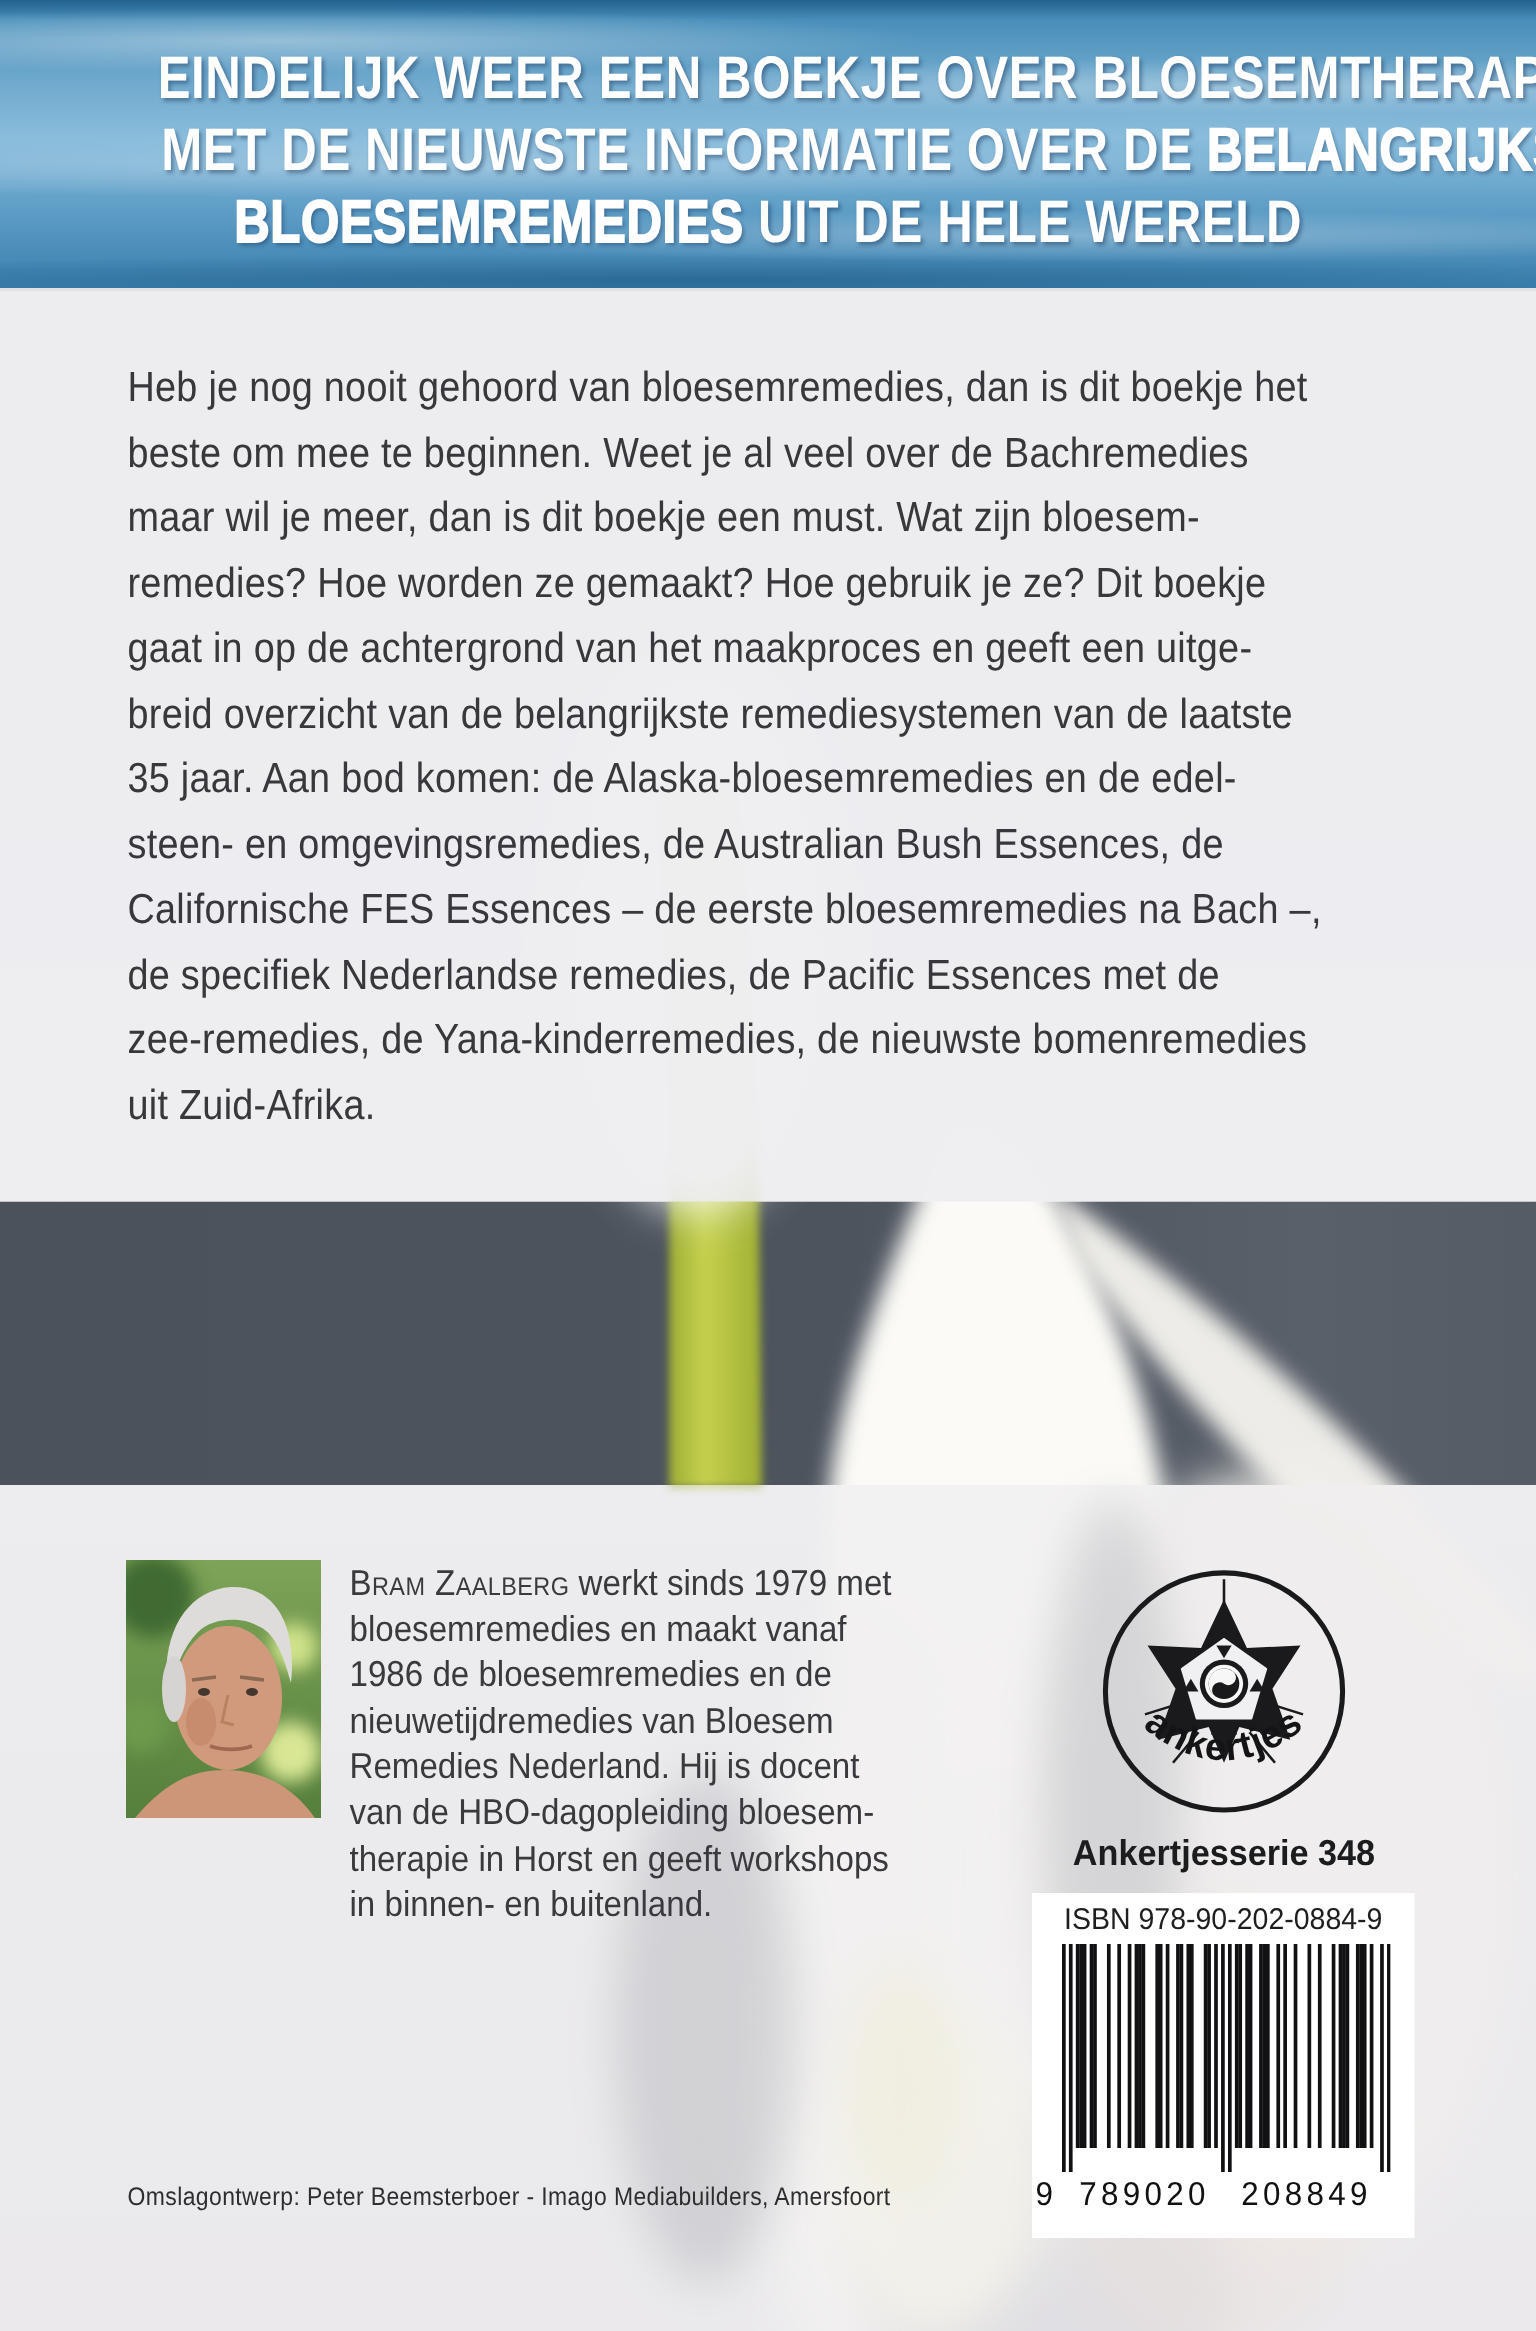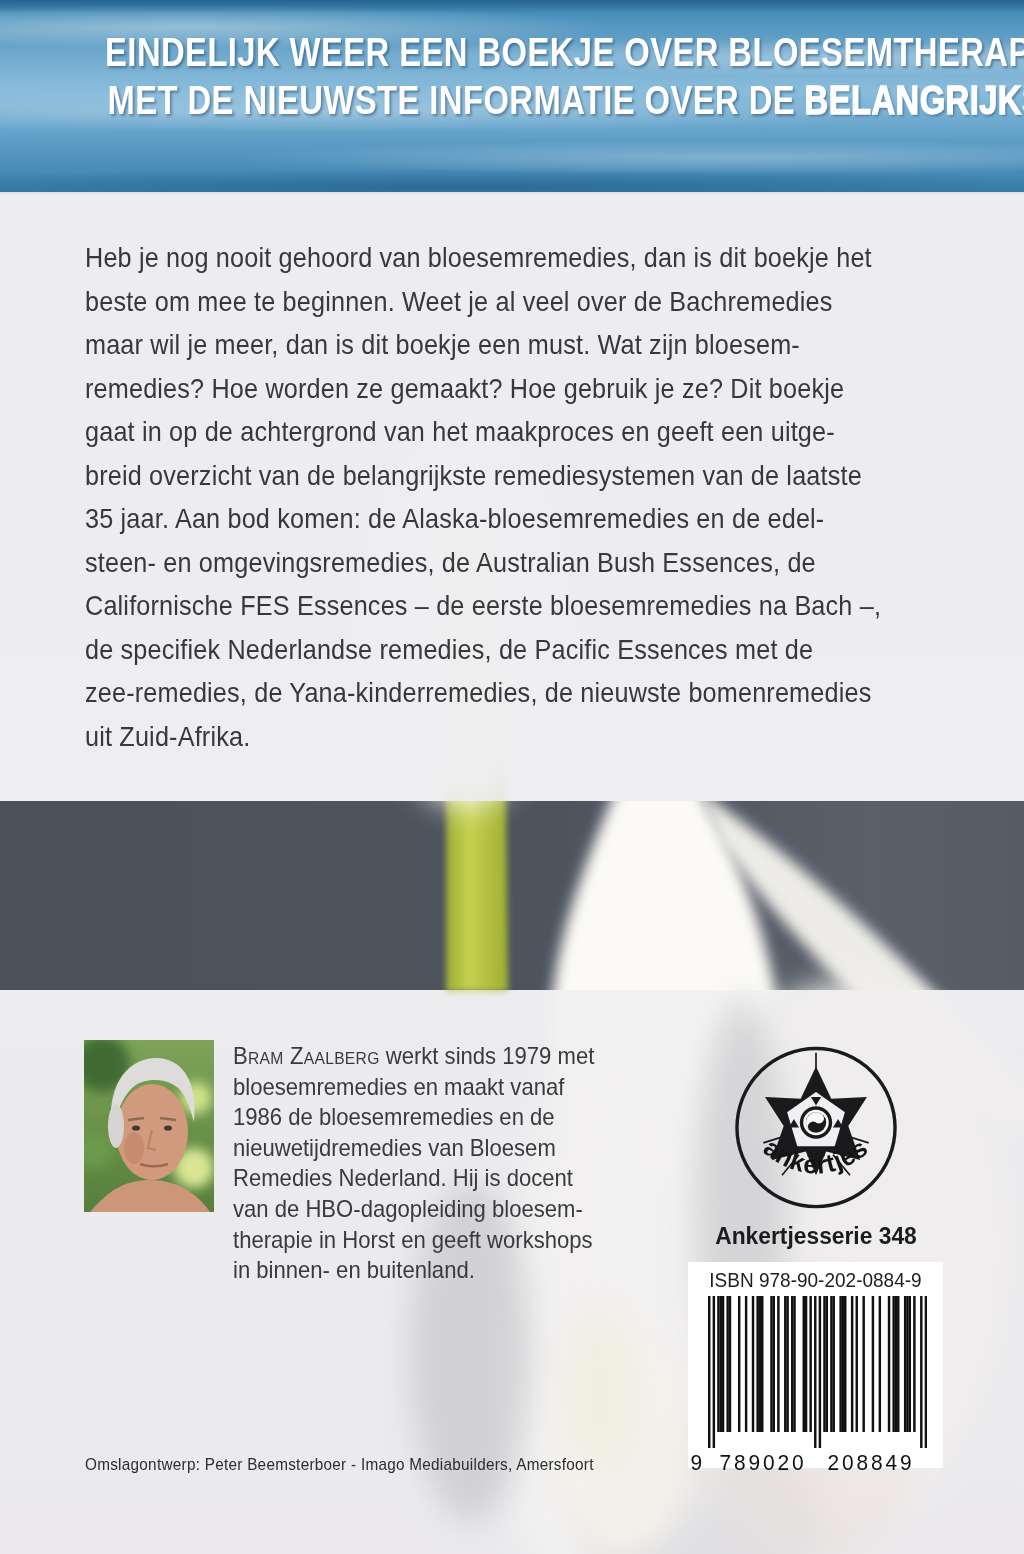--- a/index.html
+++ b/index.html
@@ -44,21 +44,21 @@
   .author-photo{position:absolute; left:84px; top:1040px; width:130px; height:172px; overflow:hidden;}
   .author-text{position:absolute; left:233px; top:1041px; width:470px;
     font-size:24px; line-height:30.6px; color:#3a3a3e; white-space:pre-line;
     transform:scaleX(0.92); transform-origin:0 0;}
   .author-name{font-variant:small-caps; letter-spacing:0.3px;}
   
   .logo-svg{position:absolute; left:731px; top:1046px; width:170px; height:170px;}
   .series-label{position:absolute; left:691px; top:1222px; width:250px; text-align:center;
     font-size:24px; font-weight:700; color:#1c1c1e; transform:scaleX(0.95);}
   
-  .barcode-box{position:absolute; left:688px; top:1262px; width:255px; height:206px; background:#ffffff;text-decoration:underline;}
+  .barcode-box{position:absolute; left:688px; top:1262px; width:255px; height:230px; background:#ffffff;text-decoration:underline;}
   .isbn-label{position:absolute; left:0; top:7px; width:255px; text-align:center;
     font-size:20px; color:#1e1e20; transform:scaleX(0.95); white-space:nowrap;}
   .bars-svg{position:absolute; left:20px; top:34px;}
   .bars-svg rect{fill:#111114;}
   .bc-digit{position:absolute; font-size:22px; color:#111114; top:188px; letter-spacing:3px; transform:scaleX(0.95);}
   .bc-d-left{left:2px;}
   .bc-d-g1{left:75px; transform:translateX(-50%) scaleX(0.95);}
   .bc-d-g2{left:183px; transform:translateX(-50%) scaleX(0.95);}
   
   .credit-line{position:absolute; left:85px; top:1455px; font-size:17px; color:#2e2e31;
@@ -66,20 +66,21 @@
 </style>
 </head>
 <body>
 
 <div class="cover">
 
   <div class="header-band">
     <div class="header-text">
       <span class="header-line"><span>EINDELIJK WEER EEN BOEKJE OVER BLOESEMTHERAPIE</span></span>
       <span class="header-line"><span><span>MET DE NIEUWSTE INFORMATIE OVER DE </span><span class="xb">BELANGRIJKSTE</span></span></span>
+      <span class="header-line"><span><span class="xb">BLOESEMREMEDIES</span><span> UIT DE HELE WERELD</span></span></span>
     </div>
   </div>
 
   <div class="dark-band"></div>
 
   <svg class="flower-svg" viewBox="0 0 1024 1362" preserveAspectRatio="none" aria-hidden="true">
     <defs>
       <filter id="b3" x="-40%" y="-40%" width="180%" height="180%">
           <feGaussianBlur stdDeviation="3"></feGaussianBlur>
         </filter>

